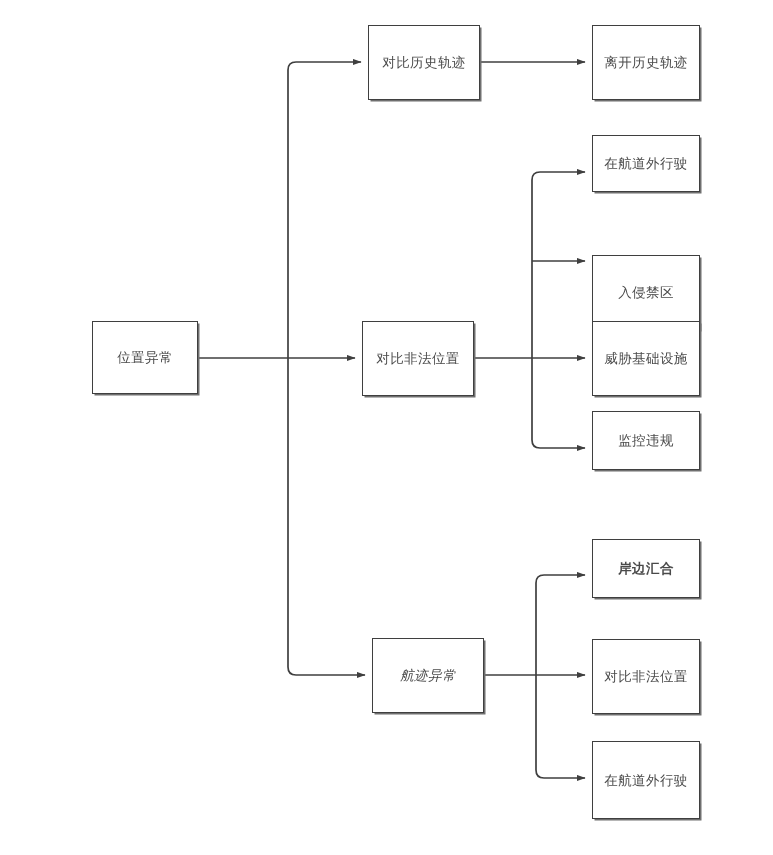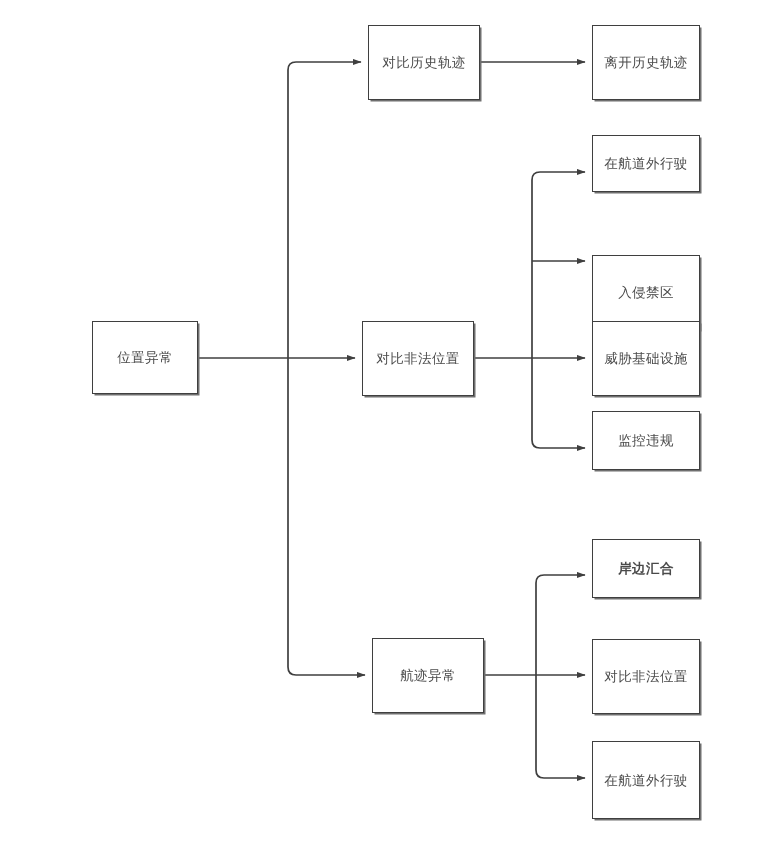--- a/index.html
+++ b/index.html
@@ -88,21 +88,21 @@
 
   <div class="node" style="left: 92px; top: 321px; width: 106px; height: 73px;">
     <span class="node-label">位置异常</span>
   </div>
   <div class="node" style="left: 368px; top: 25px; width: 112px; height: 75px;">
     <span class="node-label">对比历史轨迹</span>
   </div>
   <div class="node" style="left: 362px; top: 321px; width: 112px; height: 75px;">
     <span class="node-label">对比非法位置</span>
   </div>
-  <div class="node" style="left: 372px; top: 638px; width: 112px; height: 75px;">
+  <div class="node" style="left: 372px; top: 638px; width: 112px; height: 75px; font-style: italic;">
     <span class="node-label">航迹异常</span>
   </div>
   <div class="node" style="left: 592px; top: 25px; width: 108px; height: 75px;">
     <span class="node-label">离开历史轨迹</span>
   </div>
   <div class="node" style="left: 592px; top: 135px; width: 108px; height: 57px; align-items: center;">
     <span class="node-label">在航道外行驶</span>
   </div>
   <div class="node" style="left: 592px; top: 223px; width: 108px; height: 75px; margin-top: 32px;">
     <span class="node-label">入侵禁区</span>

